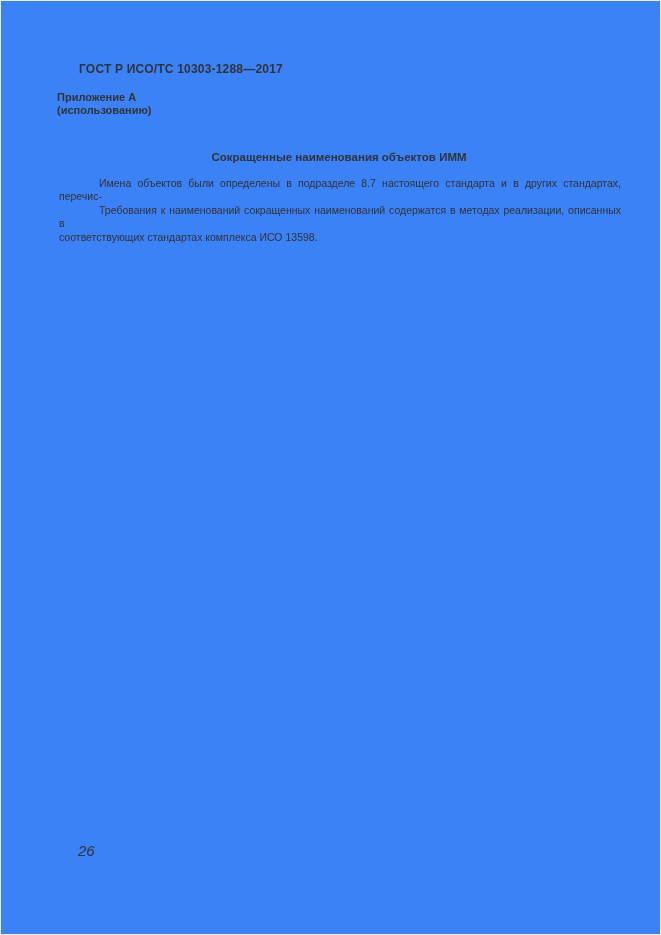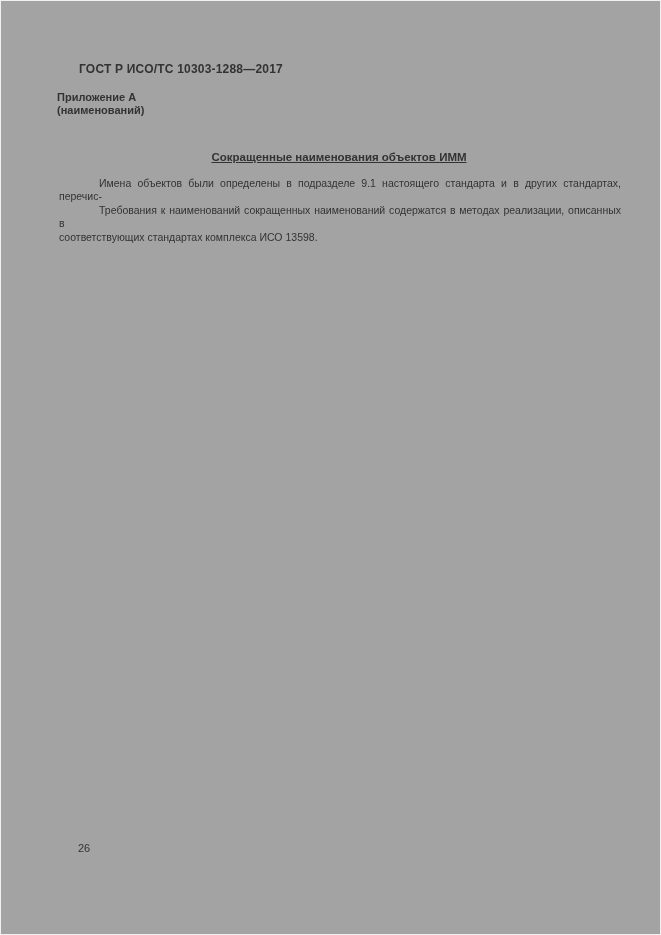--- a/index.html
+++ b/index.html
@@ -11,21 +11,21 @@
     height: 935px;
     background: #ffffff;
     position: relative;
     font-family: "Liberation Sans", sans-serif;
     color: #333333;
     overflow: hidden;
   }
   .page {
     position: absolute;
     inset: 0;
-    background: #a3a3a3;
+    background: #3b82f6;
     border: 1px solid #f0f0f0;
     box-sizing: border-box;
   }
   .doc-header {
     position: absolute;
     left: 78px;
     top: 61px;
     font-size: 12px;
     font-weight: 700;
     letter-spacing: 0.2px;
@@ -43,21 +43,20 @@
   }
   .section-heading {
     position: absolute;
     left: 56px;
     right: 39px;
     top: 149px;
     text-align: center;
     font-weight: 700;
     font-size: 11.5px;
     line-height: 14px;
-    text-decoration: underline;
   }
   .body-text {
     position: absolute;
     left: 58px;
     right: 39px;
     top: 176px;
     font-size: 10.5px;
     line-height: 13.4px;
   }
   .para-line {
@@ -68,38 +67,39 @@
     text-align-last: justify;
     -moz-text-align-last: justify;
   }
   .para-line.first {
     text-indent: 40px;
   }
   .page-number {
     position: absolute;
     left: 77px;
     top: 841px;
-    font-size: 11px;
+    font-size: 15px;
+    font-style: italic;
   }
 </style>
 </head>
 <body>
 
 <div class="page">
 
   <div class="doc-header">ГОСТ Р ИСО/ТС 10303-1288—2017</div>
 
   <div class="annex-block">
     <div>Приложение А</div>
-    <div>(наименований)</div>
+    <div>(использованию)</div>
   </div>
 
   <div class="section-heading">Сокращенные наименования объектов ИММ</div>
 
   <div class="body-text">
-    <div class="para-line justify first">Имена объектов были определены в подразделе 9.1 настоящего стандарта и в других стандартах, перечис-</div>
+    <div class="para-line justify first">Имена объектов были определены в подразделе 8.7 настоящего стандарта и в других стандартах, перечис-</div>
     <div class="para-line justify first">Требования к наименований сокращенных наименований содержатся в методах реализации, описанных в</div>
     <div class="para-line">соответствующих стандартах комплекса ИСО 13598.</div>
   </div>
 
   <div class="page-number">26</div>
 
 </div>
 
 </body></html>

